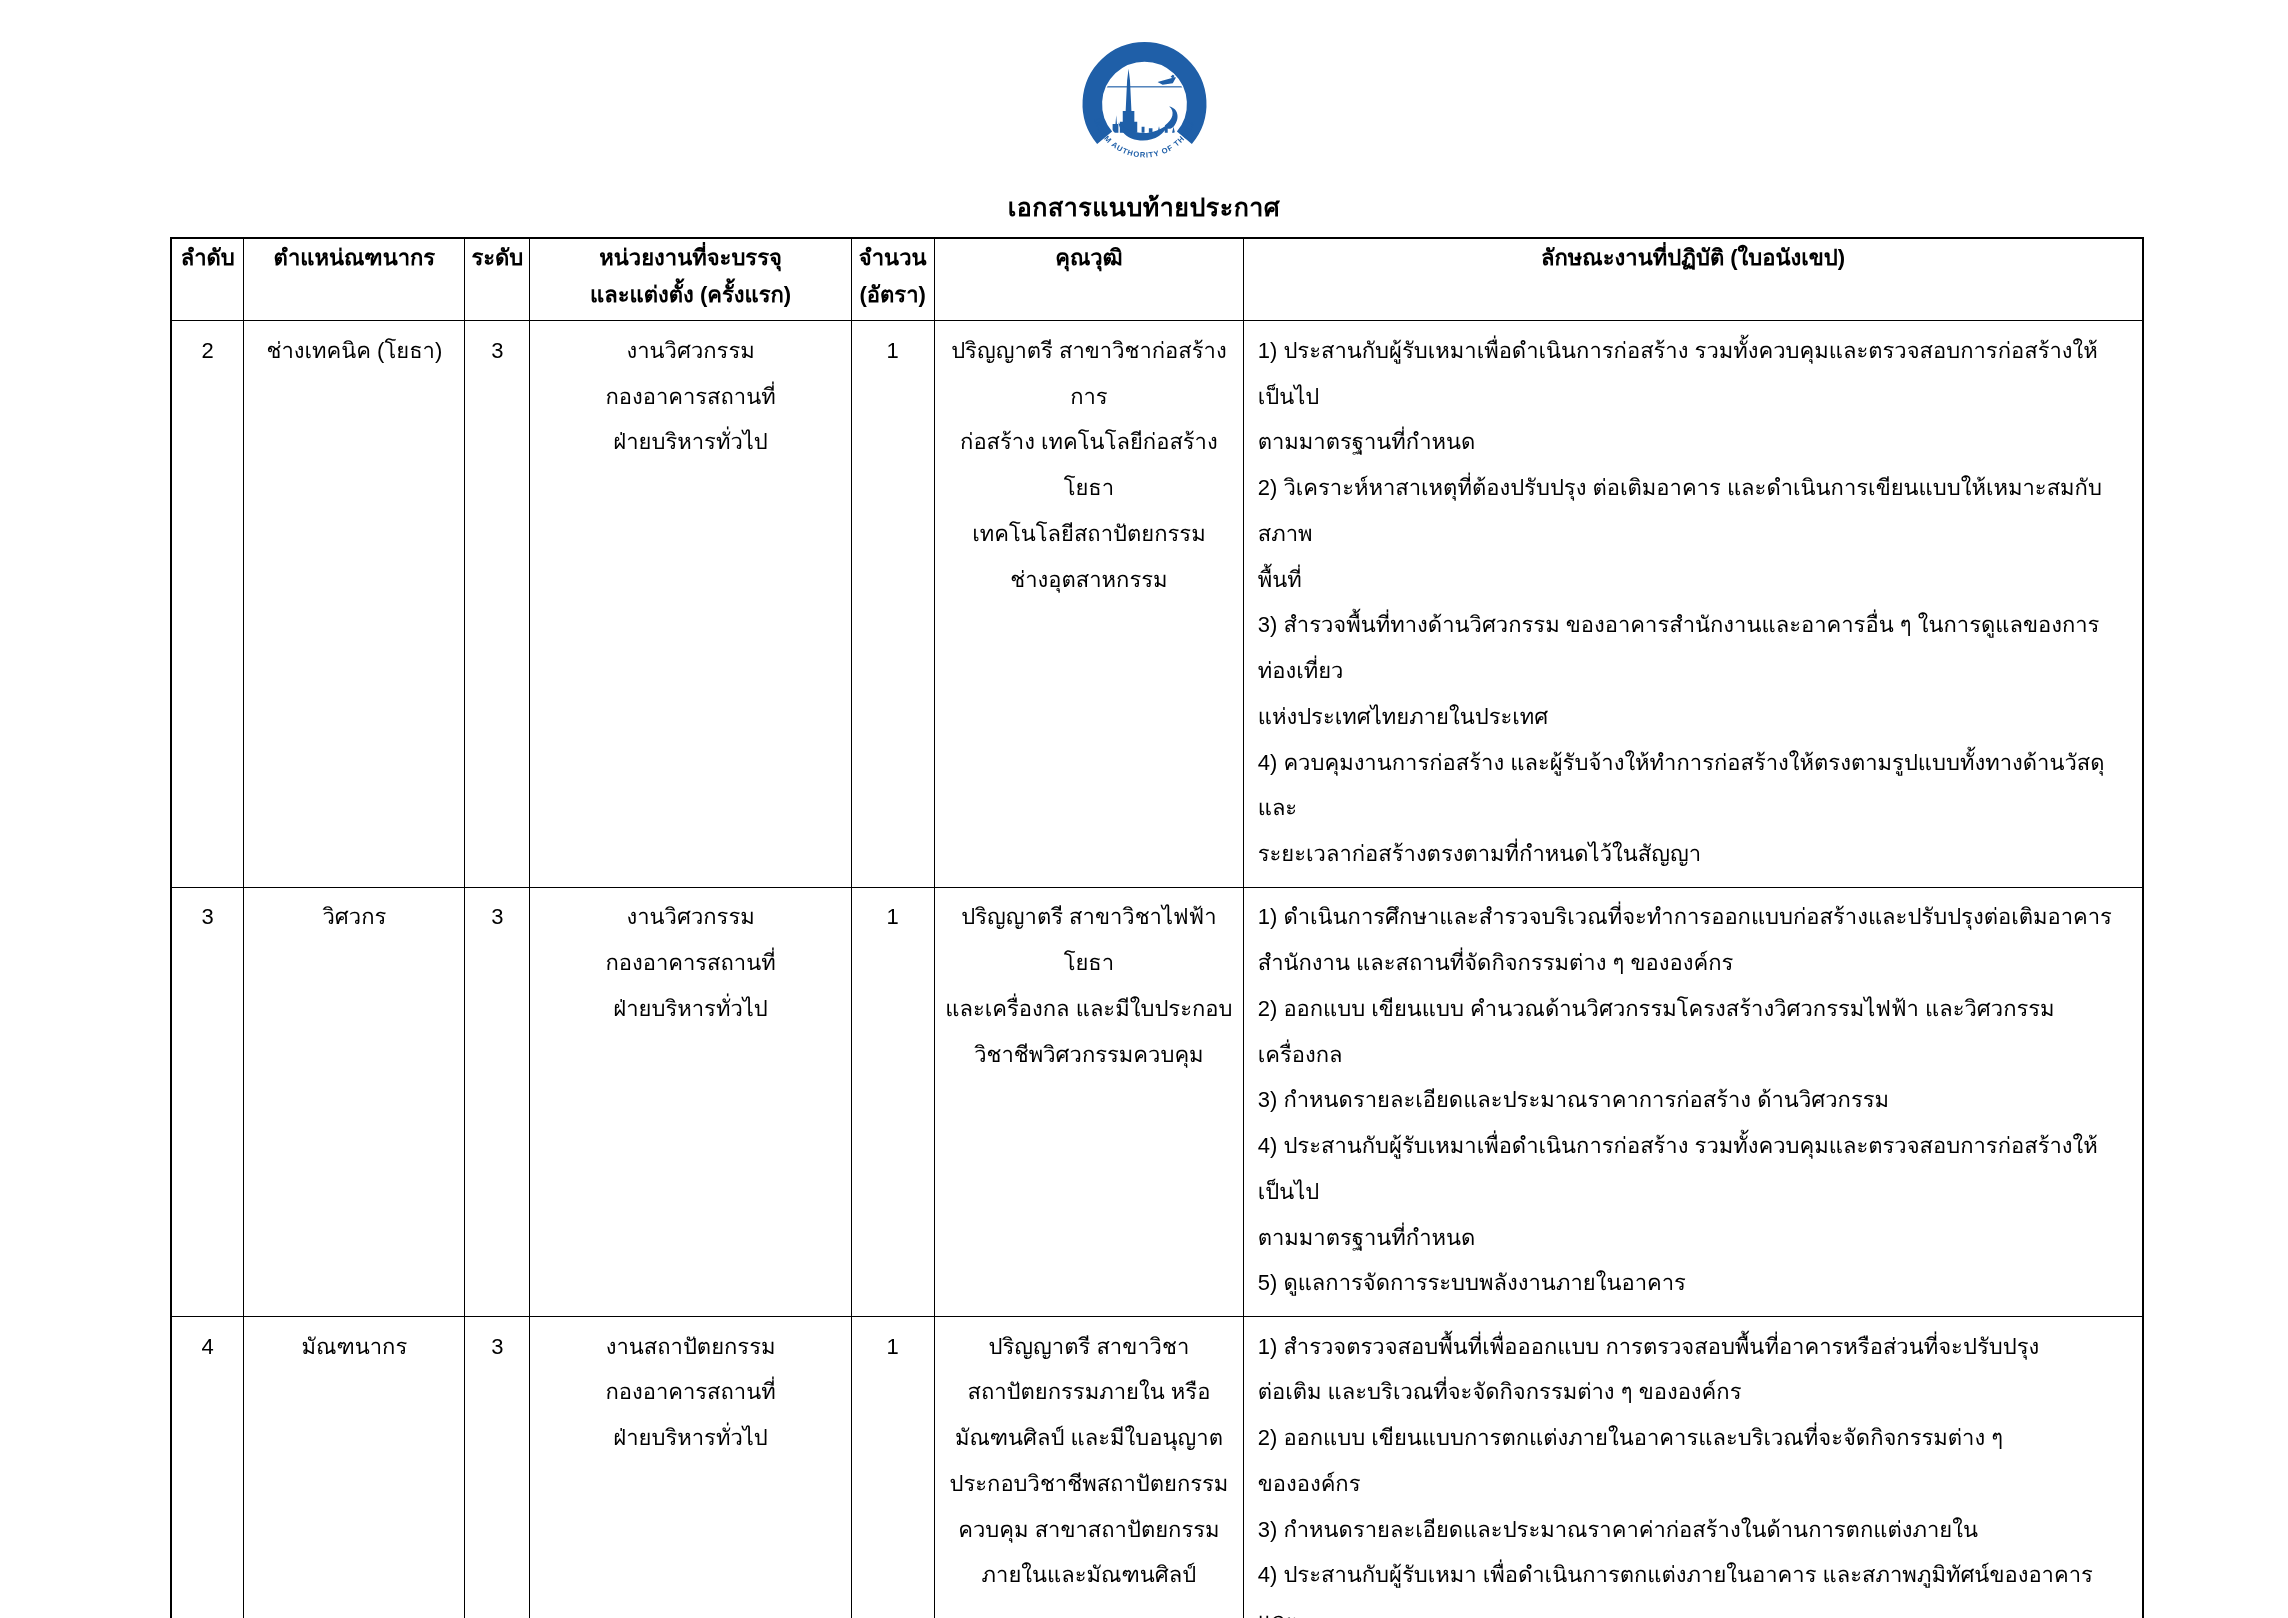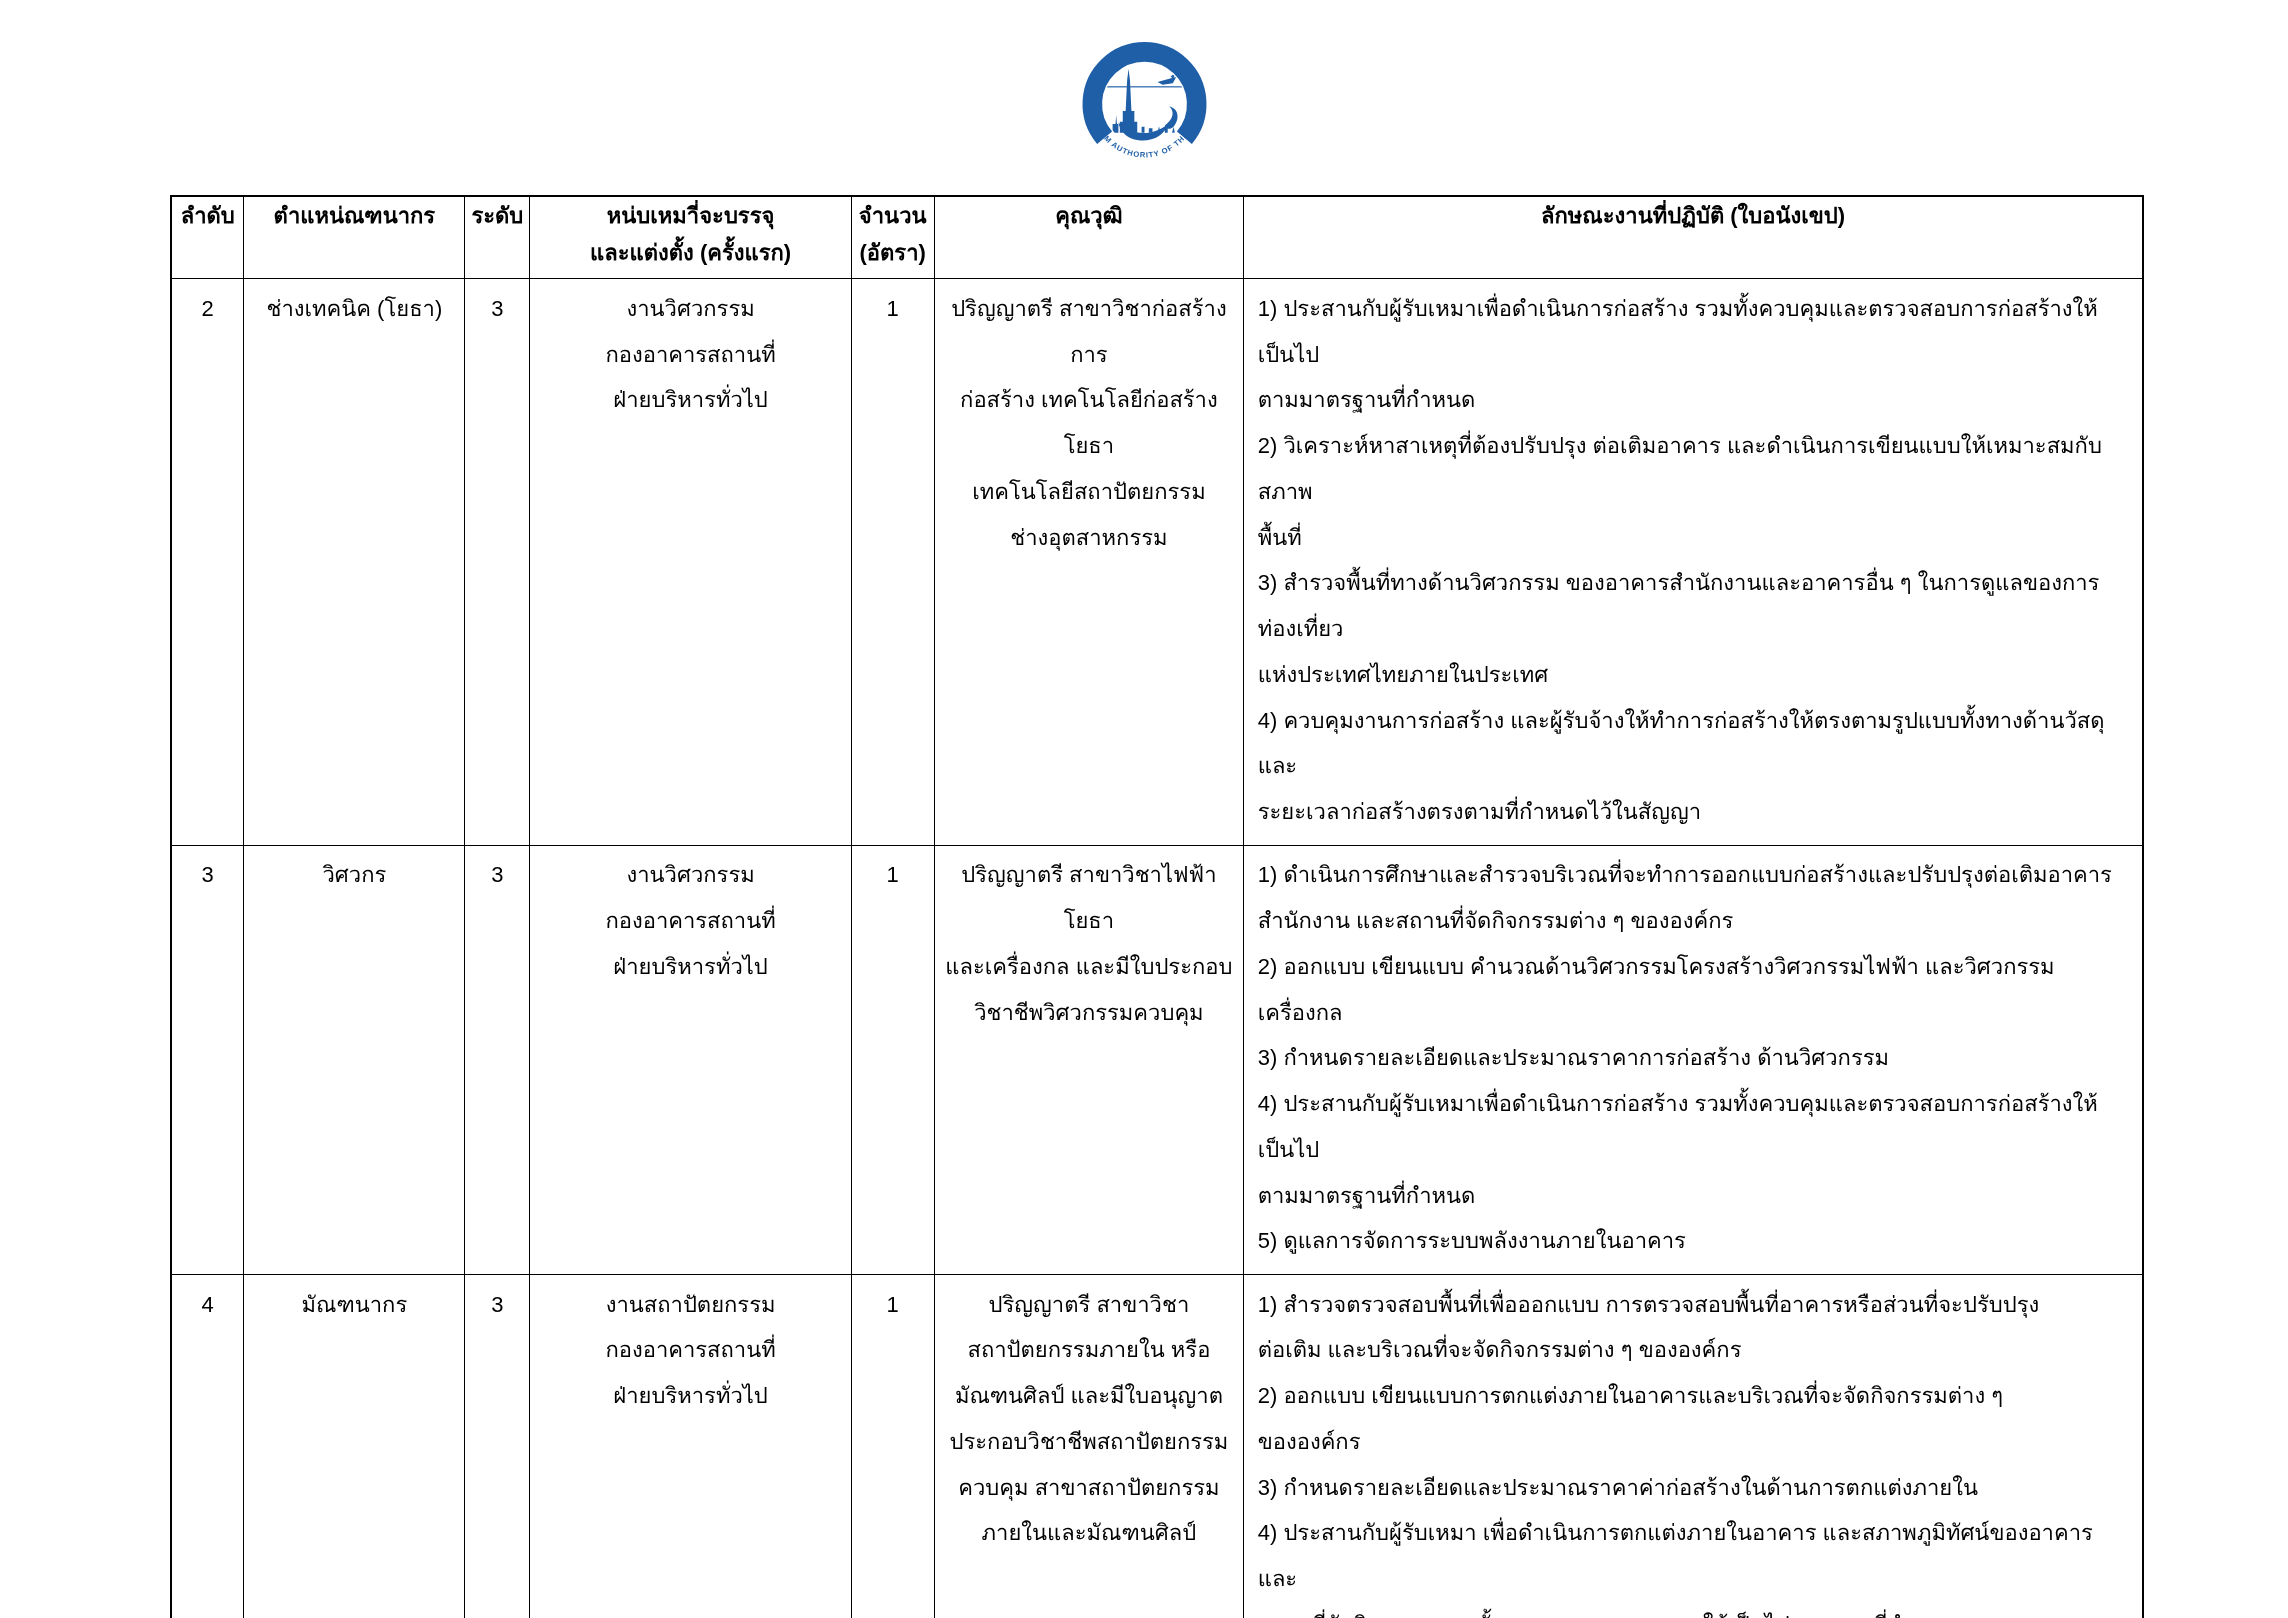--- a/index.html
+++ b/index.html
@@ -100,37 +100,38 @@
         <path d="M64 120 C 80 138, 112 140, 132 122 C 128 140, 104 150, 82 142 C 72 138, 66 130, 64 120 Z"></path>
         <path d="M128 124 C 140 116, 142 104, 134 98 C 146 100, 150 114, 140 126 C 136 130, 130 130, 128 124 Z"></path>
       </g>
 
       <text font-size="10.5" font-weight="bold" fill="#1f5fa8" letter-spacing="1.2">
         <textPath href="#botArc" startOffset="50%" text-anchor="middle">TOURISM AUTHORITY OF THAILAND</textPath>
       </text>
     </svg>
   </div>
 
+  <h1 class="doc-title">เอกสารแนบท้ายประกาศ</h1>
 
   <table class="positions">
     <colgroup>
       <col style="width:3.7%">
       <col style="width:11.2%">
       <col style="width:3.3%">
       <col style="width:16.3%">
       <col style="width:4.2%">
       <col style="width:15.7%">
       <col style="width:45.6%">
     </colgroup>
     <thead>
       <tr>
         <th>ลำดับ</th>
         <th>ตำแหน่ณฑนากร</th>
         <th>ระดับ</th>
-        <th>หน่บเหมาี่จะบรรจุ
+        <th>หน่วยงานที่จะบรรจุ
 และแต่งตั้ง (ครั้งแรก)</th>
         <th>จำนวน
 (อัตรา)</th>
         <th>คุณวุฒิ</th>
         <th>ลักษณะงานที่ปฏิบัติ (ใบอนังเขป)</th>
       </tr>
     </thead>
     <tbody>
       <tr class="row-1">
         <td class="c">2</td>

